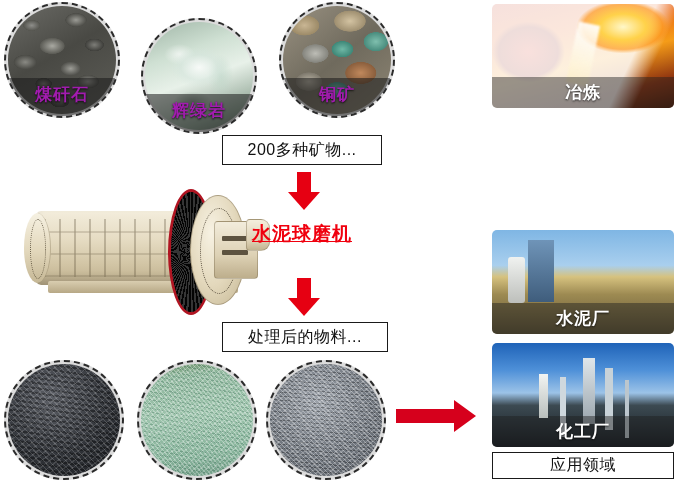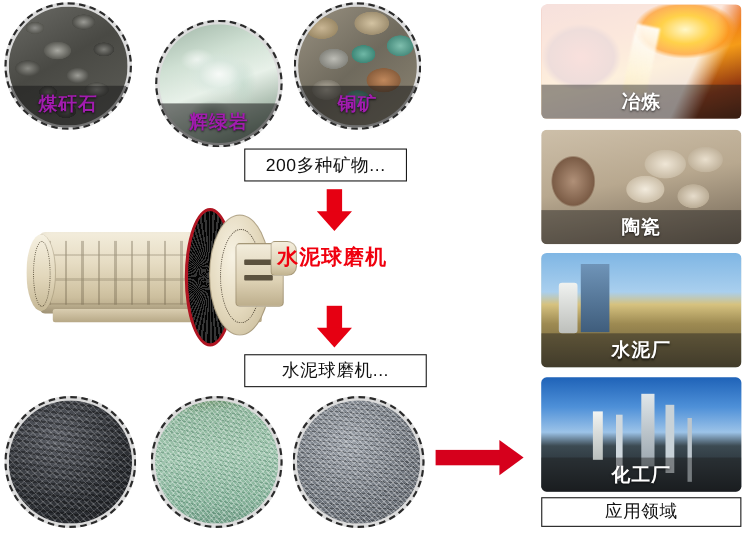--- a/index.html
+++ b/index.html
@@ -235,53 +235,53 @@
   <div class="circle" style="left:4px;top:2px;width:116px;height:116px;">
     <div class="photo tex-coal"></div>
     <div class="cap">煤矸石</div>
   </div>
 
   <div class="circle" style="left:141px;top:18px;width:116px;height:116px;">
     <div class="photo tex-diabase"></div>
     <div class="cap">辉绿岩</div>
   </div>
 
-  <div class="circle" style="left:267px;top:2px;width:116px;height:116px;text-decoration:underline;">
+  <div class="circle" style="left:279px;top:2px;width:116px;height:116px;text-decoration:underline;">
     <div class="photo tex-copper"></div>
     <div class="cap">铜矿</div>
   </div>
 
-  <div class="flowbox" style="left:222px;top:135px;width:148px;height:30px;">200多种矿物...</div>
+  <div class="flowbox" style="left:222px;top:135px;width:160px;height:30px;">200多种矿物...</div>
 
   <div class="arrow-down" style="left:288px;top:172px;width:32px;height:38px;">
     <div class="stem"></div>
       <div class="head"></div>
   </div>
 
   <div id="mill">
     <div class="mill-shell"></div>
     <div class="mill-endcap"></div>
     <div class="mill-base"></div>
     <div class="mill-gear"></div>
     <div class="mill-flange"></div>
     <div class="mill-drive">
       <div class="bar b1"></div>
         <div class="bar b2"></div>
     </div>
     <div class="mill-spout"></div>
   </div>
 
-  <div class="red-label" style="left:252px;top:221px;">水泥球磨机</div>
+  <div class="red-label" style="left:252px;top:221px;text-decoration:underline;">水泥球磨机</div>
 
   <div class="arrow-down" style="left:288px;top:278px;width:32px;height:38px;">
     <div class="stem"></div>
       <div class="head"></div>
   </div>
 
-  <div class="flowbox" style="left:222px;top:322px;width:166px;height:30px;">水泥球磨机...</div>
+  <div class="flowbox" style="left:222px;top:322px;width:166px;height:30px;">处理后的物料...</div>
 
   <div class="circle plain" style="left:4px;top:360px;width:120px;height:120px;">
     <div class="photo tex-granule-dark"></div>
 
   </div>
 
   <div class="circle plain" style="left:137px;top:360px;width:120px;height:120px;">
     <div class="photo tex-granule-green"></div>
 
   </div>
@@ -293,23 +293,20 @@
 
   <div class="arrow-right" style="left:396px;top:400px;width:84px;height:32px;">
     <div class="stem"></div>
       <div class="head"></div>
   </div>
 
   <div class="panel sc-smelt" style="top:4px;">
     <div class="cap">冶炼</div>
   </div>
 
-  <div class="panel sc-ceramic" style="top:118px;">
-    <div class="cap">陶瓷</div>
-  </div>
 
   <div class="panel sc-chem" style="top:343px;">
     <div class="cap">化工厂</div>
   </div>
 
   <div class="panel sc-cement" style="top:230px;">
     <div class="cap">水泥厂</div>
   </div>
 
   <div class="flowbox" style="left:492px;top:452px;width:182px;height:27px;">应用领域</div>

